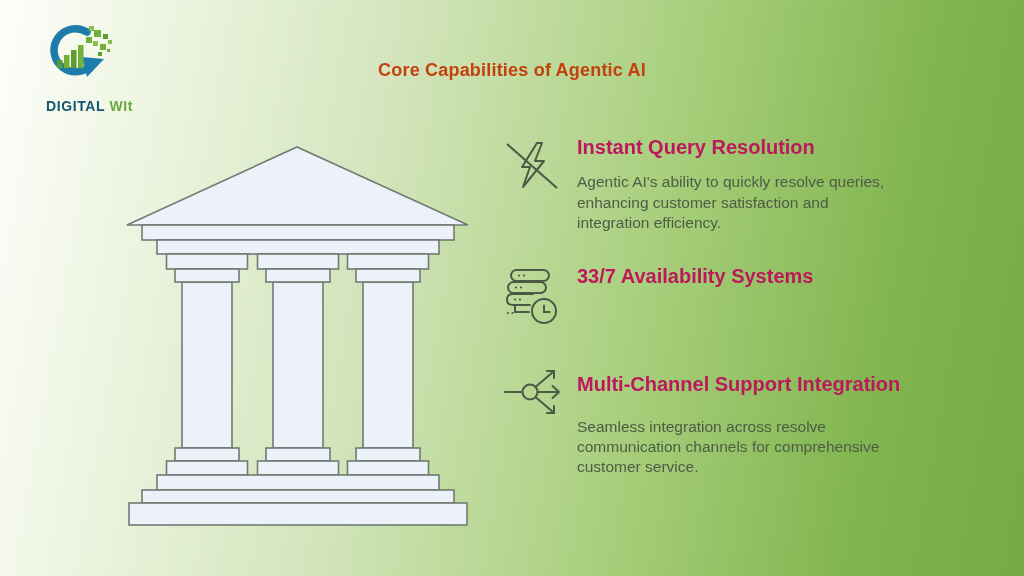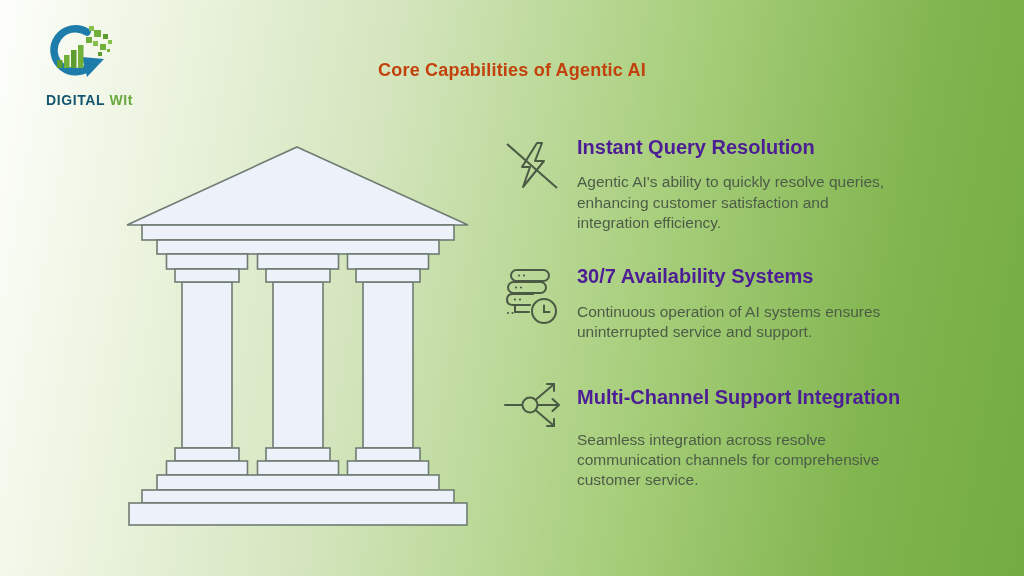--- a/index.html
+++ b/index.html
@@ -10,21 +10,21 @@
     font-family: "Liberation Sans", sans-serif;
     background: linear-gradient(100deg,
       #fdfefb 0%, #eef5e2 14%, #d4e5bd 36%,
       #a8cf7c 62%, #81b54f 84%, #74ab42 100%);
   }
 
   
   .logo { position: absolute; left: 34px; top: 24px; width: 120px; }
   .logo-mark { display: block; margin-left: 6px; }
   .logo-text {
-    margin-top: 8px;
+    margin-top: 14px;
     font-size: 14px; font-weight: bold; letter-spacing: 0.6px;
     white-space: nowrap;
     padding-left: 12px;
   }
   .brand-primary { color: #15576f; }
   .brand-secondary { color: #69a93c; }
 
   
   .page-title {
     position: absolute; top: 60px; left: 0; width: 100%;
@@ -36,21 +36,21 @@
 
   
   .temple-wrap { position: absolute; left: 125px; top: 145px; }
 
   
   .features { position: absolute; left: 503px; top: 135px; width: 440px; }
   .feature { display: flex; align-items: flex-start; margin-bottom: 31px; }
   .feature-icon-box { width: 74px; flex: none; padding-top: 3px; }
   .feature-body { flex: 1; }
   .feature-title {
-    font-size: 20px; font-weight: bold; color: #4c1d95;
+    font-size: 20px; font-weight: bold; color: #be185d;
     line-height: 1.22; margin: 0 0 13px 0; max-width: 330px;
   }
   .feature-desc {
     font-size: 15.5px; color: #4d5c47;
     line-height: 1.31; margin: 0; max-width: 322px;
   }
   .feature:nth-child(3) .feature-title { margin-bottom: 20px; margin-top: 12px; }
 </style>
 </head>
 <body>
@@ -147,22 +147,21 @@
             <circle cx="13" cy="20.5" r="1.1"></circle>
               <circle cx="18" cy="20.5" r="1.1"></circle>
             <circle cx="12" cy="32.5" r="1.1"></circle>
               <circle cx="17" cy="32.5" r="1.1"></circle>
             <circle cx="5" cy="46" r="1.1"></circle>
               <circle cx="9.5" cy="46" r="1.1"></circle>
           </g>
         </svg>
       </div>
       <div class="feature-body">
-        <div class="feature-title">30/7 Availability Systems</div>
-        <p class="feature-desc">Continuous operation of AI systems ensures uninterrupted service and support.</p>
+        <div class="feature-title">33/7 Availability Systems</div>
       </div>
     </div>
 
     <div class="feature">
       <div class="feature-icon-box">
         <svg width="60" height="58" viewBox="0 0 60 58" fill="none" stroke="#4a5a44" stroke-width="2" stroke-linecap="round">
           <line x1="2" y1="29" x2="19" y2="29"></line>
           <circle cx="27" cy="29" r="7.5"></circle>
           <line x1="33" y1="23.5" x2="50" y2="9"></line>
           <path d="M44 8 H51 V15"></path>

